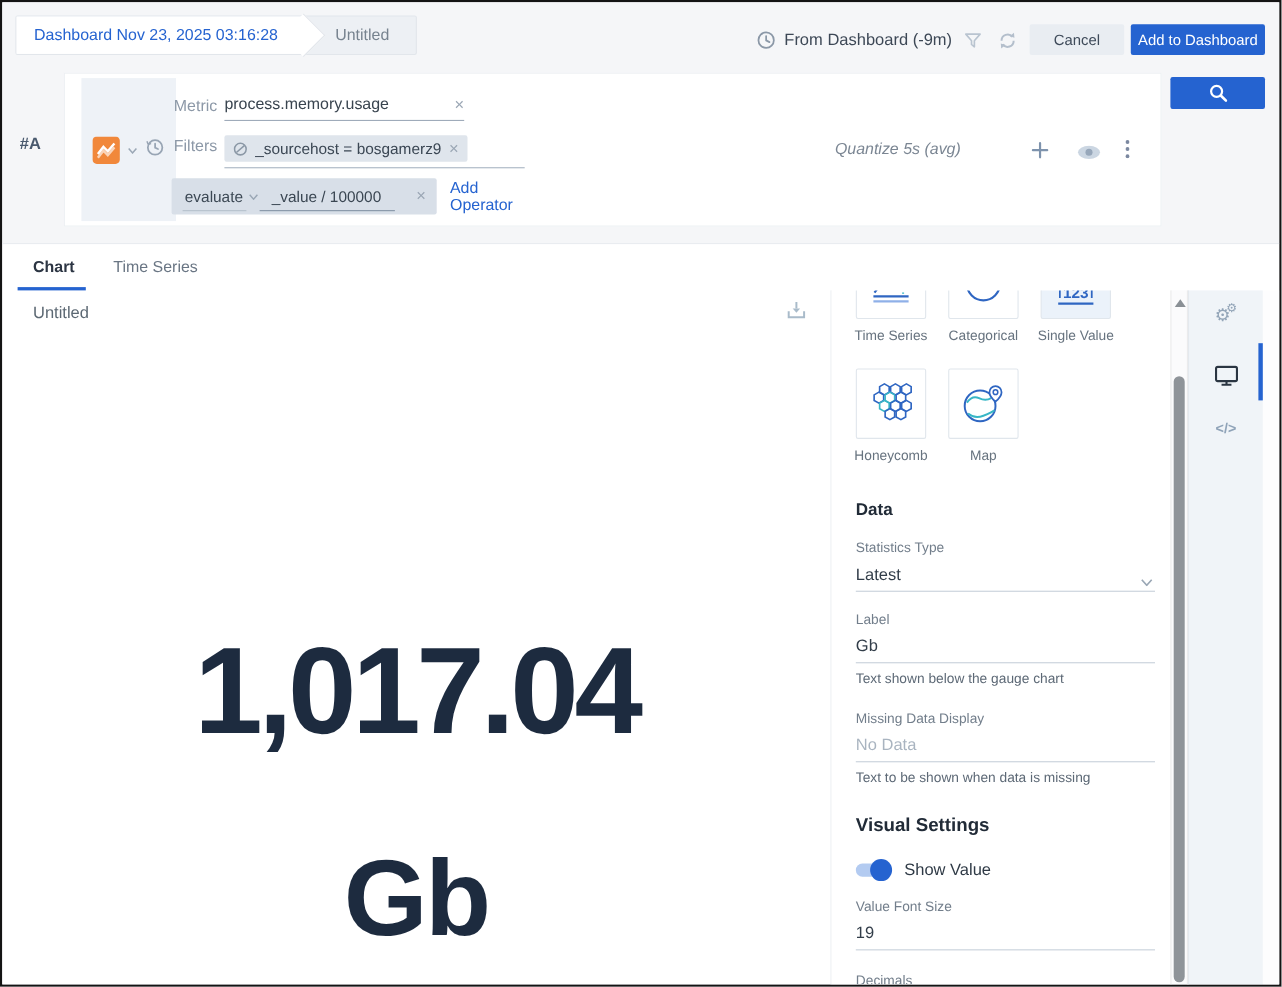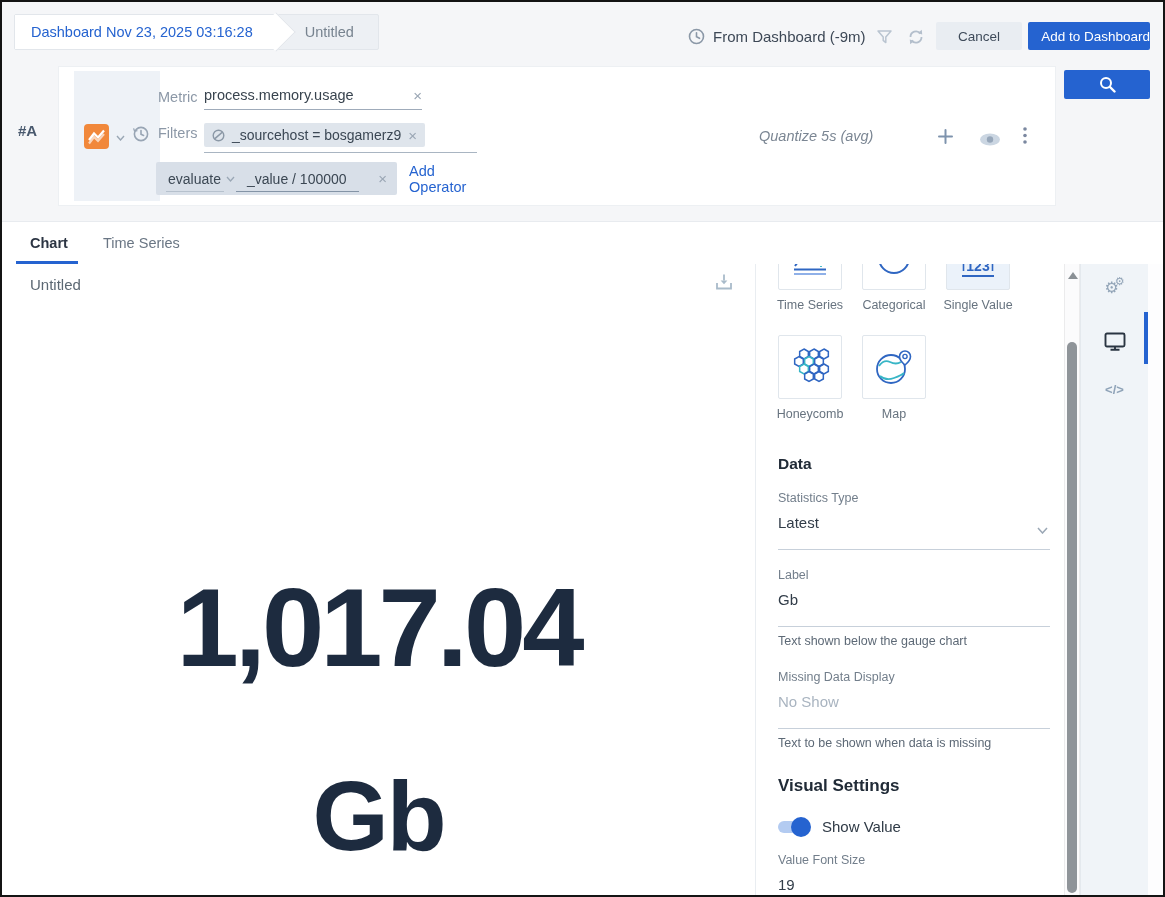--- a/index.html
+++ b/index.html
@@ -20,21 +20,21 @@
                        border-top:1px solid #e2e6eb; border-right:1px solid #e2e6eb; }
   .tab-idle { color:#77838f; padding:0 24px 0 28px; }
 
   .tr-clock   { position:absolute; left:686px; top:26px; }
   .tr-range   { position:absolute; left:711px; top:26px; font-size:15px; color:#3d4856; }
   .tr-funnel  { position:absolute; left:874px; top:27px; }
   .tr-refresh { position:absolute; left:905px; top:26px; }
   .btn-cancel { position:absolute; left:934px; top:20px; width:86px; height:28px; background:#e9edf2; border:0;
                 border-radius:2px; font-size:13.5px; color:#3f4b5a; font-family:inherit; }
   .btn-add    { position:absolute; left:1026px; top:20px; width:122px; height:28px; background:var(--accent-blue,#2563d0);
-                border:0; border-radius:2px; font-size:13.5px; color:#fff; font-family:inherit;text-align:right; }
+                border:0; border-radius:2px; font-size:13.5px; color:#fff; font-family:inherit; }
 
   .rowid { position:absolute; left:16px; top:120px; font-size:15px; font-weight:700; color:#49596e; }
 
   .qpanel { position:absolute; left:56px; top:64px; width:998px; height:140px; background:#fff; border:1px solid #edf0f3; }
   .iconblock { position:absolute; left:15px; top:4px; width:86px; height:130px; background:#eef2f7;
                display:flex; align-items:center; justify-content:center; gap:7px; }
   .metricicon { display:flex; }
   .formcol { position:absolute; left:99px; top:0; }
   .f-row { position:absolute; left:0; display:flex; align-items:flex-start; }
   .f-row1 { top:20px; } .f-row2 { top:56px; } .f-row3 { top:95px; left:-2px; align-items:center; }
@@ -81,21 +81,21 @@
   .tilerow2 { margin-top:23px; }
   .tile { display:flex; flex-direction:column; align-items:center; width:64px; cursor:pointer; }
   .tilebox { width:64px; height:64px; border:1px solid #e0e6ec; border-radius:2px; background:#fff;
              display:flex; align-items:center; justify-content:center; }
   .tilebox.sel { background:#ebf2fa; }
   .tilelabel { margin-top:8px; font-size:12.5px; color:#67737f; white-space:nowrap; }
   .sheading { margin-top:34px; font-size:15.5px; font-weight:700; color:#212b37; }
   .vheading { margin-top:26px; font-size:17px; font-weight:700; color:#212b37; }
   .fgroup { margin-top:18px; }
   .flabel { font-size:12.5px; color:#727e8b; }
-  .fvalue { margin-top:9px; font-size:15px; color:#323d49; border-bottom:1px solid #c7d0da; padding-bottom:18px; position:relative; }
+  .fvalue { margin-top:9px; font-size:15px; color:#323d49; border-bottom:1px solid #c7d0da; padding-bottom:6px; position:relative; }
   .fvalue.placeholder { color:#a9b4c0; }
   .selchev { position:absolute; right:2px; top:6px; }
   .fhelp { margin-top:7px; font-size:12.5px; color:#5d6976; }
   .togglerow { margin-top:22px; display:flex; align-items:center; gap:14px; }
   .toggle { width:30px; height:12px; background:#b3cbf1; border-radius:6px; position:relative; cursor:pointer; }
   .knob { position:absolute; right:-3px; top:-4px; width:20px; height:20px; border-radius:50%; background:var(--accent-blue,#2563d0); }
   .togglelabel { font-size:15px; color:#2f3a46; }
 
   .scrollcol { width:16px; background:#fbfbfc; border-left:1px solid #ebebec; border-right:1px solid #ebebec; position:relative; }
   .scrollup { position:absolute; top:8px; left:2.5px; width:0; height:0;
@@ -345,21 +345,21 @@
           </div>
 
           <div class="fgroup">
             <div class="flabel">Label</div>
             <div class="fvalue">Gb</div>
             <div class="fhelp">Text shown below the gauge chart</div>
           </div>
 
           <div class="fgroup" style="margin-top:22px;">
             <div class="flabel">Missing Data Display</div>
-            <div class="fvalue placeholder">No Show</div>
+            <div class="fvalue placeholder">No Data</div>
             <div class="fhelp">Text to be shown when data is missing</div>
           </div>
 
           <div class="vheading">Visual Settings</div>
 
           <div class="togglerow">
             <span class="toggle">
                 <span class="knob"></span>
               </span>
             <span class="togglelabel">Show Value</span>

